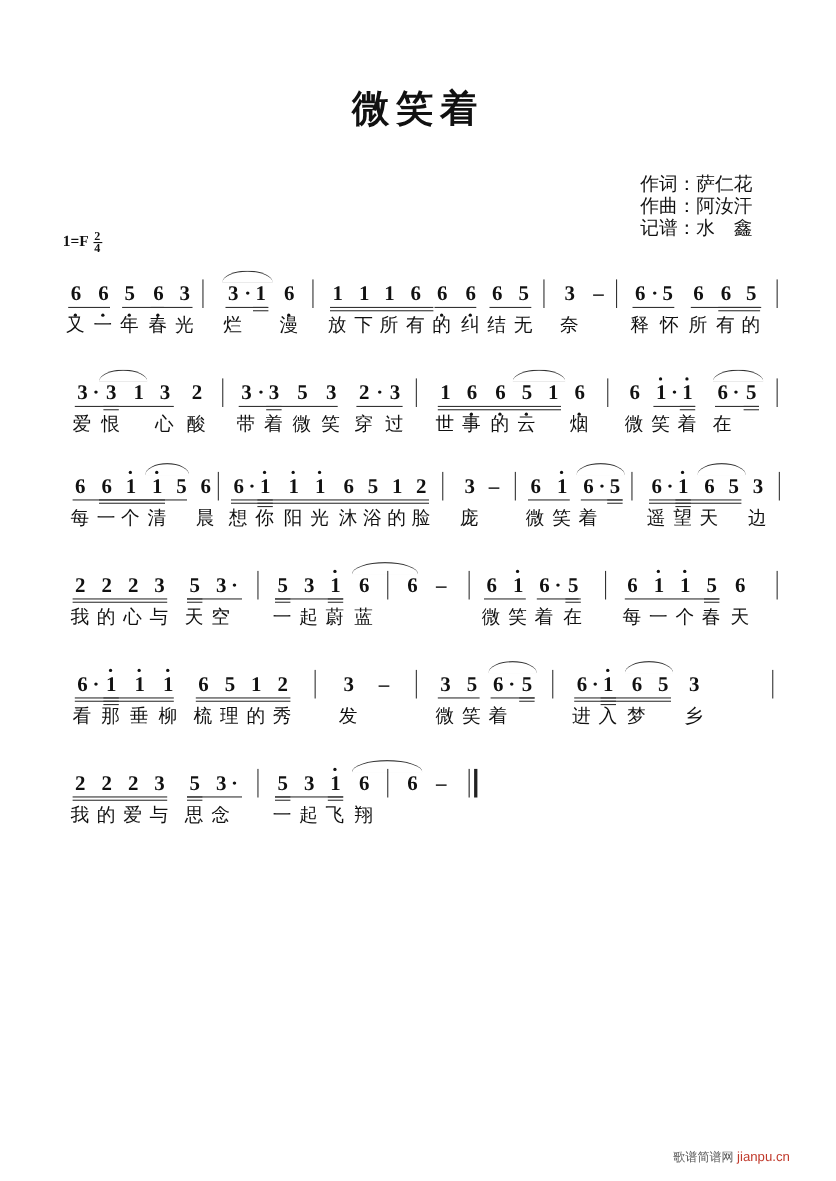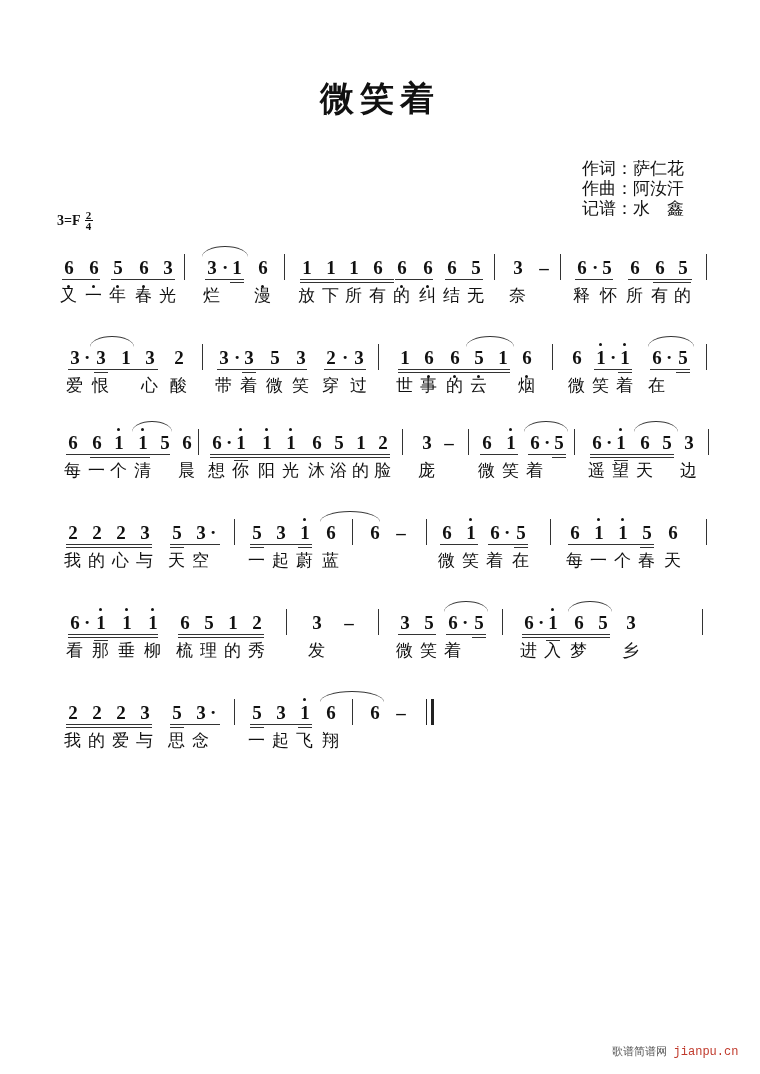--- a/index.html
+++ b/index.html
@@ -14,36 +14,36 @@
   .notes { position: absolute; top: 0; left: 0; height: 40px; width: 100%; }
   .lyrics { position: absolute; top: 34px; left: 0; height: 26px; width: 100%; font-family: "DejaVu Sans", sans-serif; font-size: 17px; }
   .n { position: absolute; top: 8px; font-family: "Liberation Serif", serif; font-weight: bold; font-size: 19px; line-height: 20px; text-align: center; width: 14px; }
   .n .hd { position: absolute; left: 5px; top: -5px; width: 3px; height: 3px; background: #111; border-radius: 50%; }
   .n .ld { position: absolute; left: 5px; width: 3px; height: 3px; background: #111; border-radius: 50%; }
   .u1 { position: absolute; height: 0; border-top: 1.5px solid #333; }
   .barline { position: absolute; top: 4px; width: 0; height: 26px; border-left: 1px solid #333; }
   .final { position: absolute; top: 4px; width: 4px; height: 26px; border-left: 1px solid #222; border-right: 3px solid #222; }
   .slur { position: absolute; height: 10px; border-top: 1.3px solid #333; border-radius: 50% 50% 0 0 / 100% 100% 0 0; }
   .ly { position: absolute; top: 0; }
-  .watermark { position: absolute; left: 612px; top: 1044px; font-family: Liberation Mono, monospace; font-size: 11px; color: #555; white-space: nowrap; }
+  .watermark { position: absolute; left: 612px; top: 1044px; font-family: Liberation Sans, sans-serif; font-size: 11px; color: #555; white-space: nowrap; }
   .watermark .site { color: #c0392b; font-size: 12px; }
 </style>
 </head>
 <body>
 
 <div class="title">微笑着</div>
 
 <div class="credits">
   <div>作词：萨仁花</div>
   <div>作曲：阿汝汗</div>
   <div>记谱：水　鑫</div>
 </div>
 
 <div class="key">
-  <span>3=F</span>
+  <span>1=F</span>
   <span class="frac">
     <span>2</span>
     <span class="bar"></span>
     <span>4</span>
   </span>
 </div>
 
 <div id="score">
     <div class="row" style="top: 250px;">
       <div class="notes">

